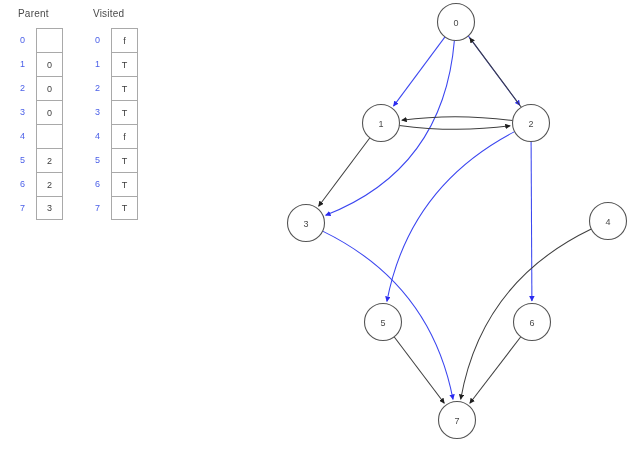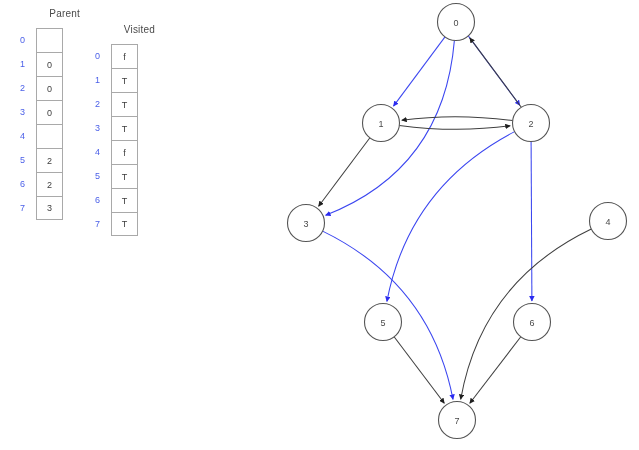--- a/index.html
+++ b/index.html
@@ -23,26 +23,26 @@
     top: 0;
     width: 190px;
     height: 250px;
   }
 
   .array-block {
     position: absolute;
     top: 8px;
   }
   #array-parent { left: 18px; }
-  #array-visited { left: 93px; margin-top: 16px; }
+  #array-visited { left: 93px; }
 
   .array-title {
     font-size: 10px;
     color: #4a4a4a;
-    text-align: right;
+    text-align: left;
     width: 62px;
     letter-spacing: 0.2px;
     margin-bottom: 9px;
     white-space: nowrap;
   }
 
   .array-rows {
     position: relative;
   }
   .array-row {

